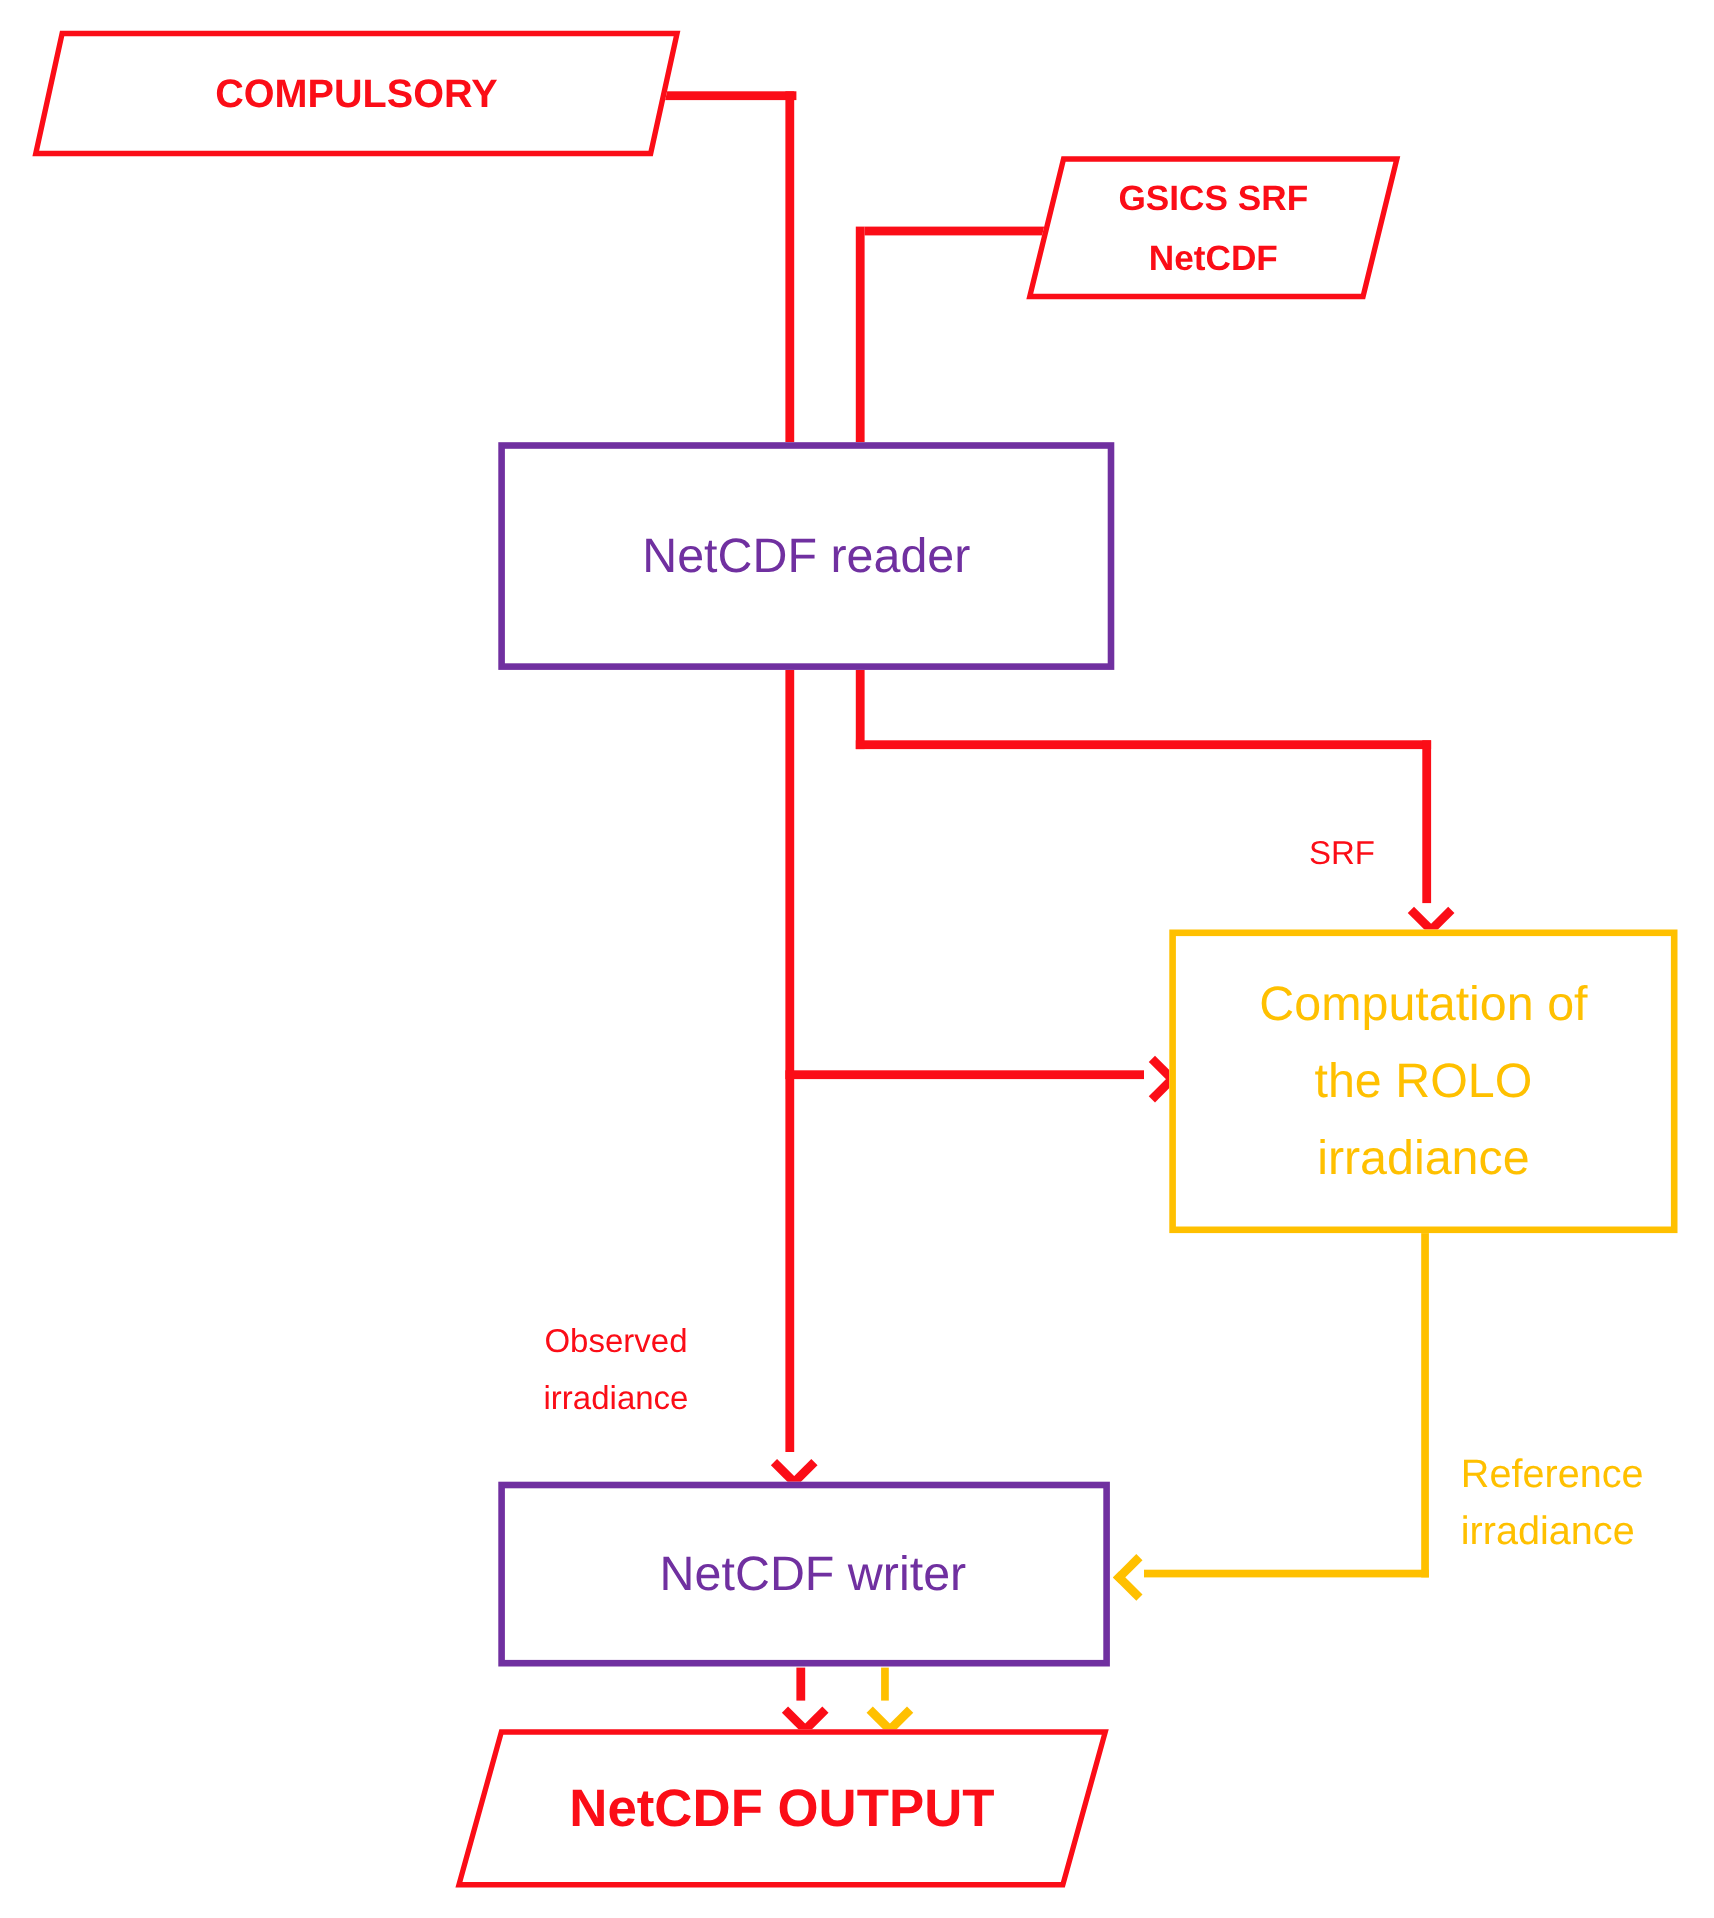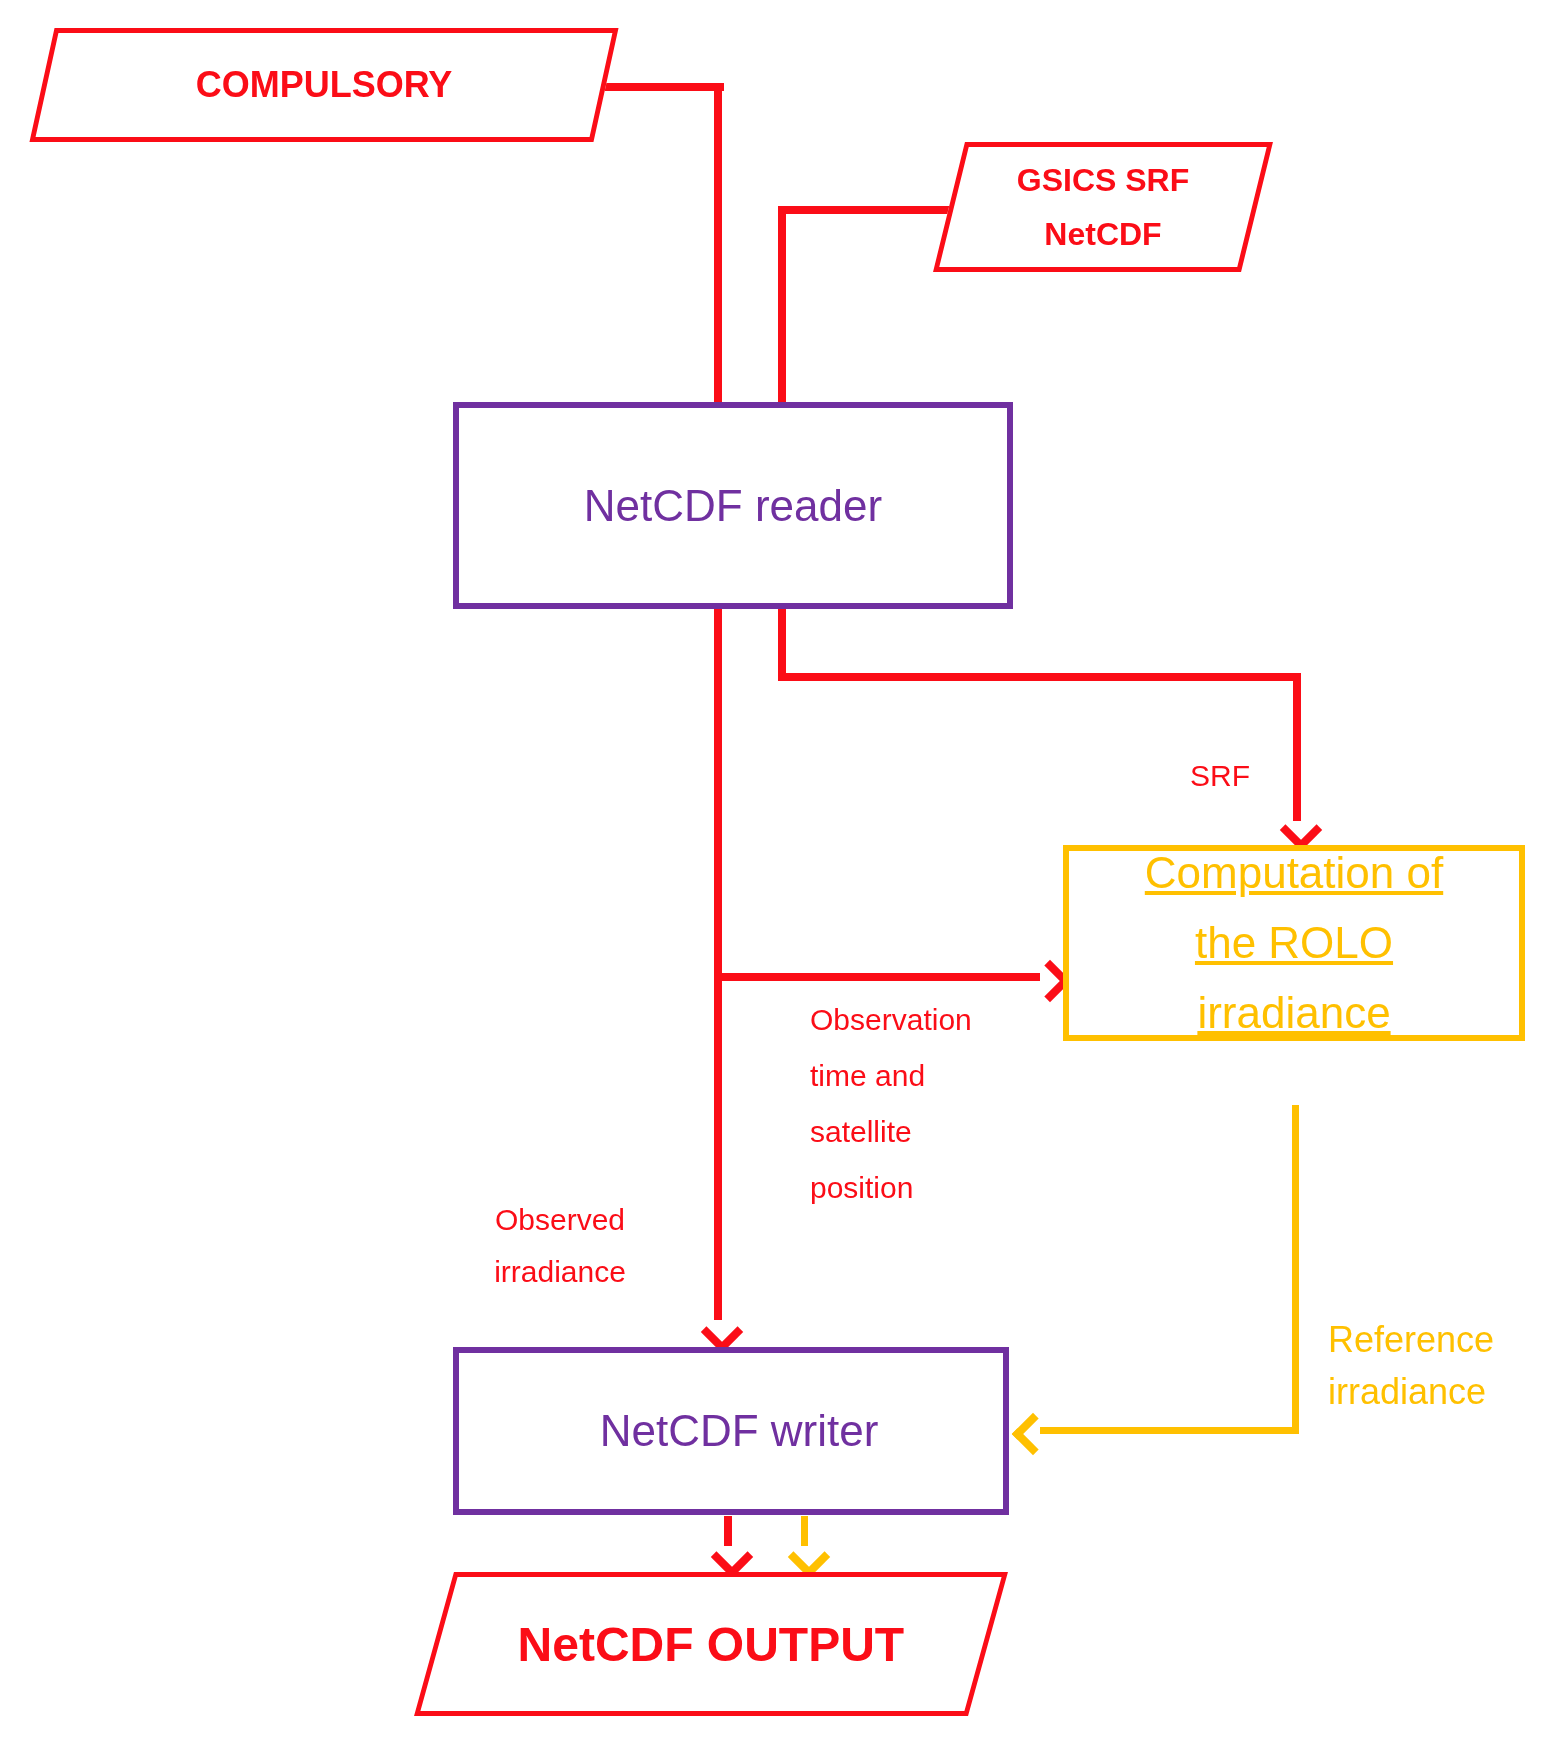--- a/index.html
+++ b/index.html
@@ -64,44 +64,38 @@
     <span class="unskew" style="transform:skewX(13.8deg);">
       <span>GSICS SRF</span><br>
       <span>NetCDF</span>
     </span>
   </div>
 
   <div class="node rect-purple" style="left:453px; top:402px; width:560px; height:207px;">
     <span>NetCDF reader</span>
   </div>
 
-  <div class="node rect-gold" style="left:1063px; top:845px; width:462px; height:196px;text-decoration:underline;">
+  <div class="node rect-gold" style="left:1063px; top:845px; width:462px; height:276px;">
     <span>
       <span>Computation of</span><br>
       <span>the ROLO</span><br>
       <span>irradiance</span>
     </span>
   </div>
 
   <div class="node rect-purple" style="left:453px; top:1347px; width:556px; height:168px;padding-left:16px;">
     <span>NetCDF writer</span>
   </div>
 
   <div class="node para" style="left:434px; top:1572px; width:554px; height:144px; transform:skewX(-15.5deg); font-size:48px;">
     <span class="unskew" style="transform:skewX(15.5deg);">NetCDF OUTPUT</span>
   </div>
 
   <div class="edge-label red" style="left:1190px; top:748px;">SRF</div>
 
-  <div class="edge-label red" style="left:810px; top:992px;">
-    <span>Observation</span><br>
-    <span>time and</span><br>
-    <span>satellite</span><br>
-    <span>position</span>
-  </div>
 
   <div class="edge-label red lbl-right" style="left:430px; top:1194px; width:260px; line-height:52px;">
     <span>Observed</span><br>
     <span>irradiance</span>
   </div>
 
   <div class="edge-label gold" style="left:1328px; top:1314px; font-size:36px; line-height:52px;">
     <span>Reference</span><br>
     <span>irradiance</span>
   </div>

